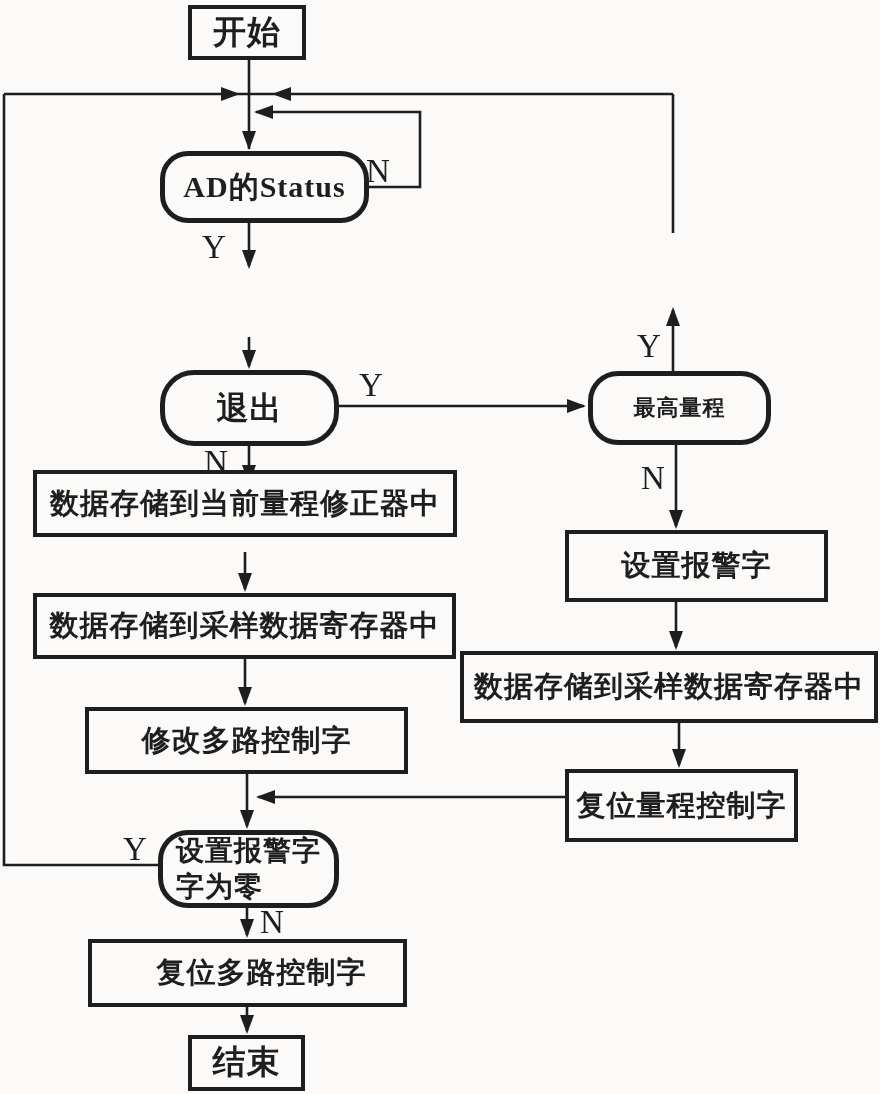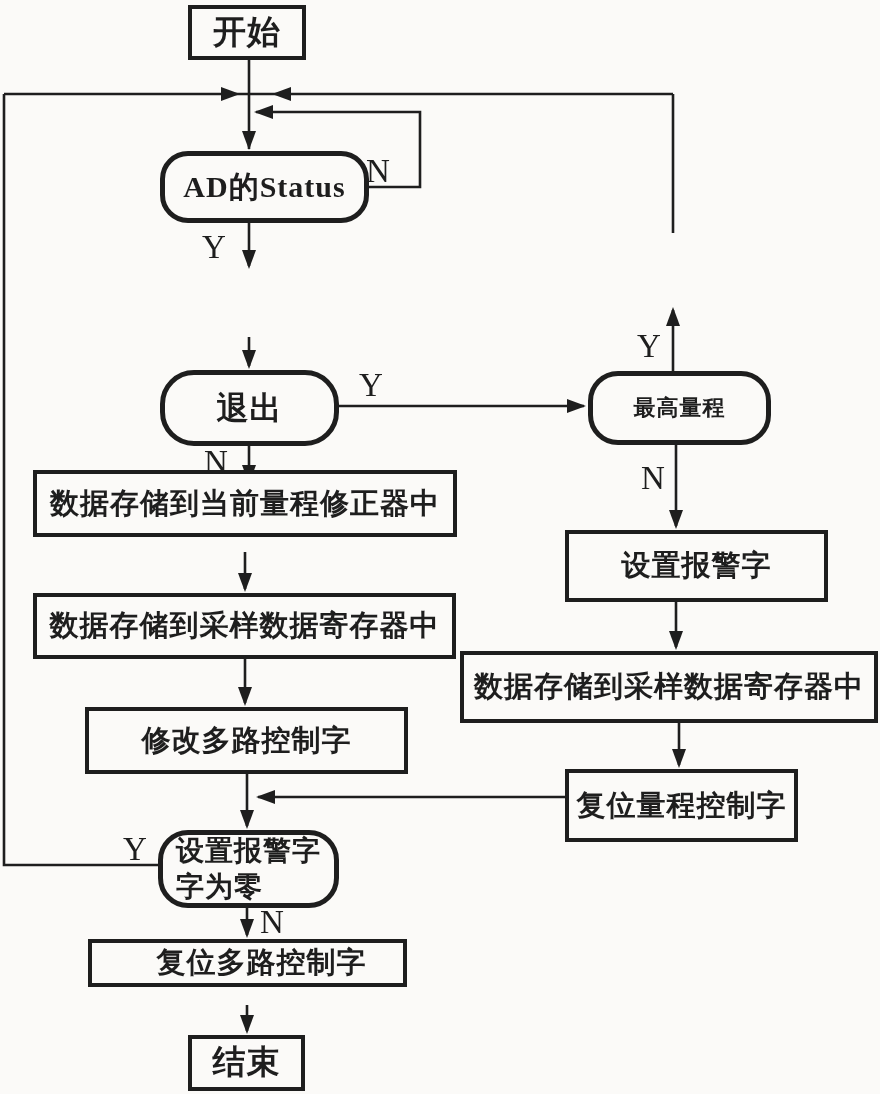--- a/index.html
+++ b/index.html
@@ -26,21 +26,21 @@
   .rounded { border-width:5px; }
 
   #n-start       { left:188px; top:5px;   width:118px; height:55px; font-size:33px; }
   #n-ad          { left:160px; top:151px; width:209px; height:72px; border-radius:28px; font-size:30px; }
   #n-read        { left:48px;  top:270px; width:391px; height:67px; }
   #n-exit        { left:160px; top:370px; width:179px; height:76px; border-radius:34px; font-size:32px; }
   #n-store5      { left:33px;  top:470px; width:424px; height:67px; }
   #n-store6      { left:33px;  top:593px; width:423px; height:66px; }
   #n-modify7     { left:85px;  top:707px; width:323px; height:67px; }
   #n-zero        { left:158px; top:830px; width:181px; height:78px; border-radius:30px; font-size:28px; line-height:1.3; }
-  #n-reset9      { left:88px;  top:939px; width:319px; height:48px;padding-left:28px; }
+  #n-reset9      { left:88px;  top:939px; width:319px; height:68px;padding-left:28px; }
   #n-end         { left:188px; top:1035px;width:117px; height:56px; font-size:33px; }
   #n-modifyRange { left:533px; top:233px; width:275px; height:73px; }
   #n-highest     { left:588px; top:371px; width:183px; height:74px; border-radius:30px; font-size:22px; }
   #n-alarm       { left:565px; top:530px; width:263px; height:72px; }
   #n-store14     { left:460px; top:651px; width:418px; height:72px; }
   #n-resetRange  { left:565px; top:769px; width:233px; height:73px; }
 
   .blabel {
     position:absolute; transform:translate(-50%,-50%);
     font-size:33px; font-weight:400;

